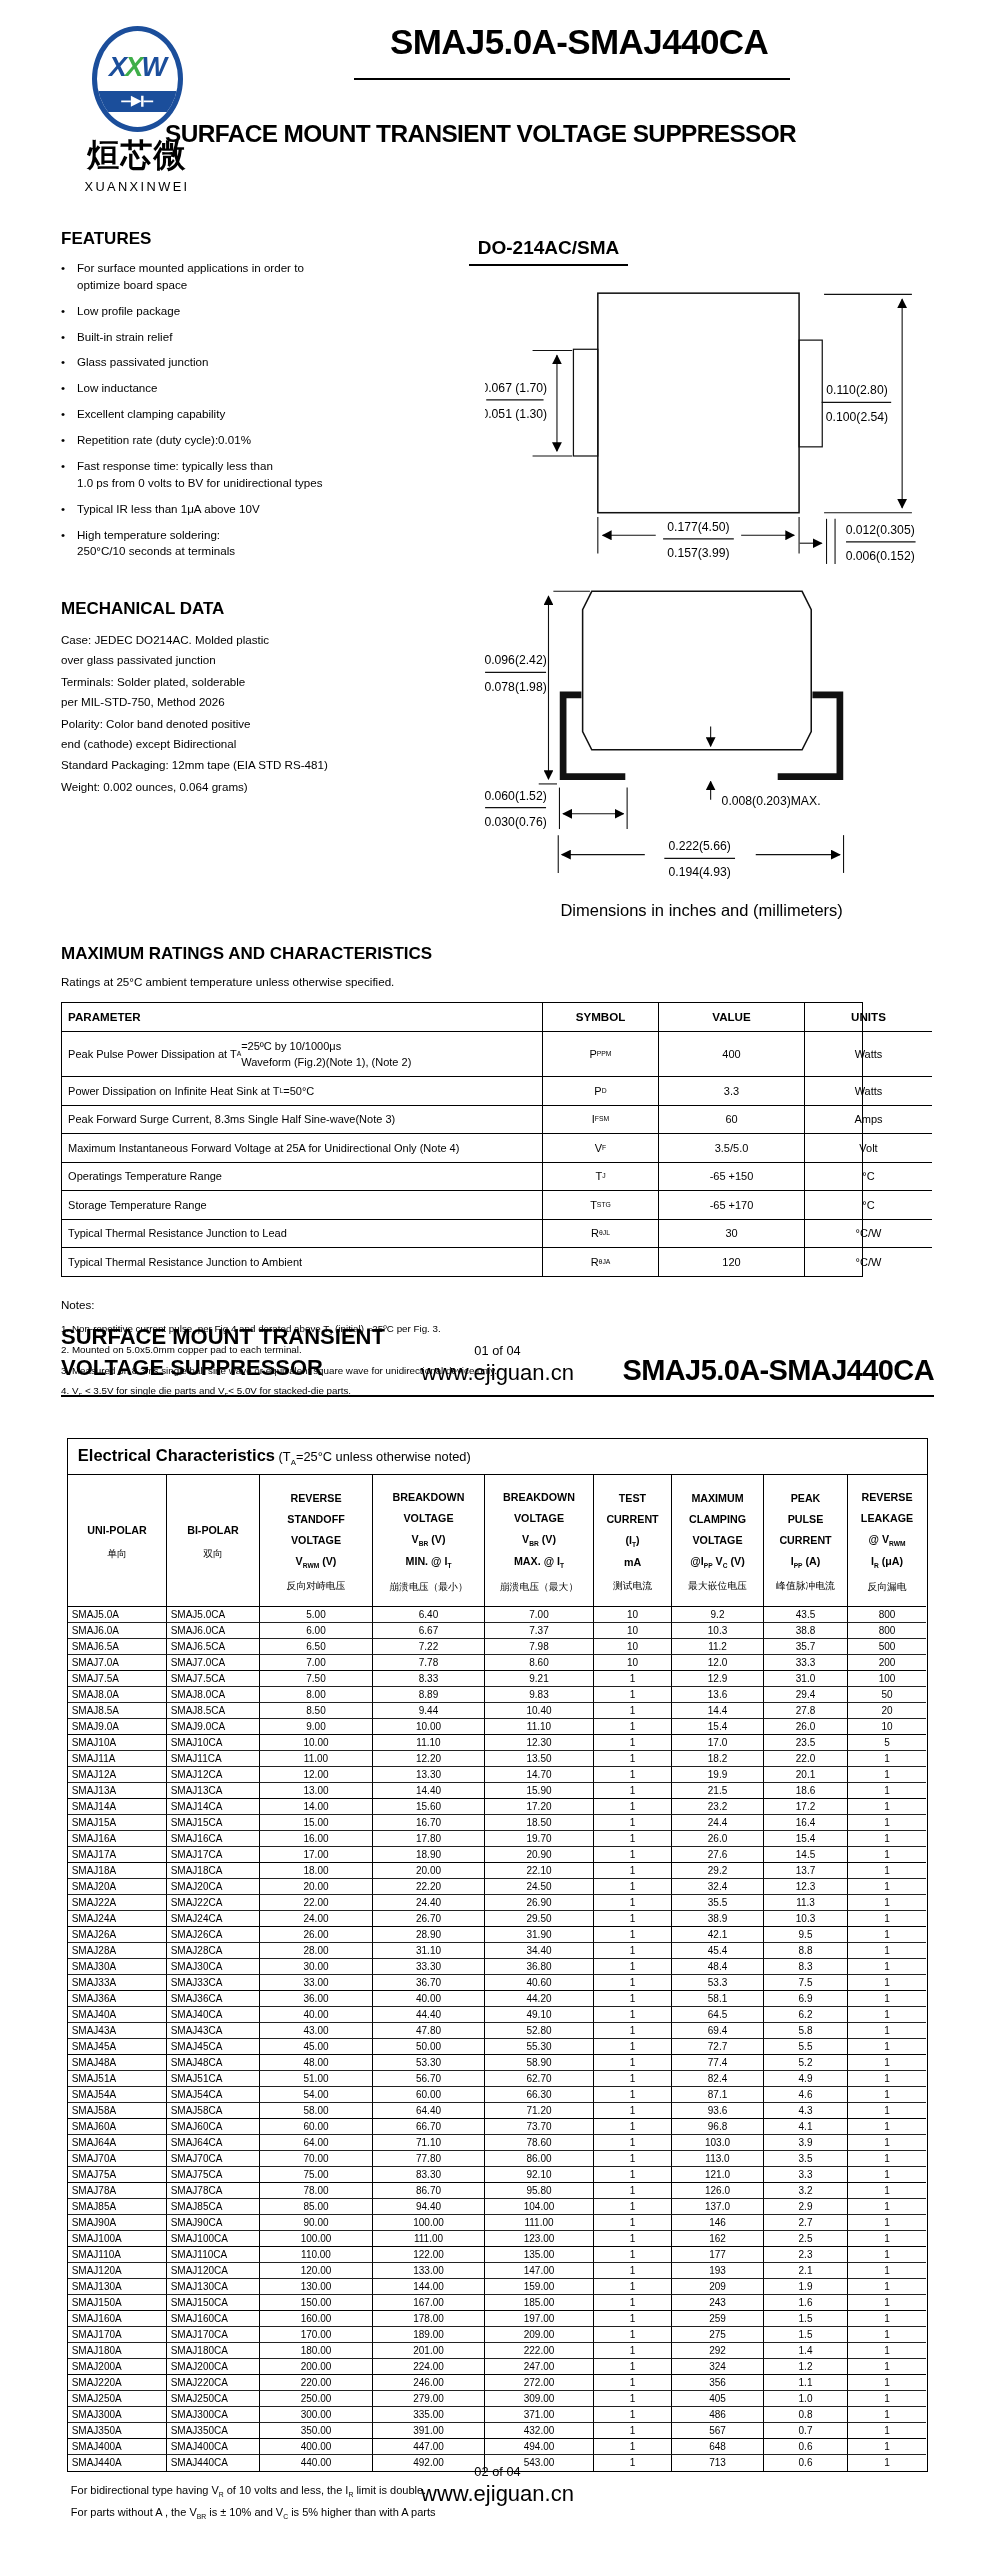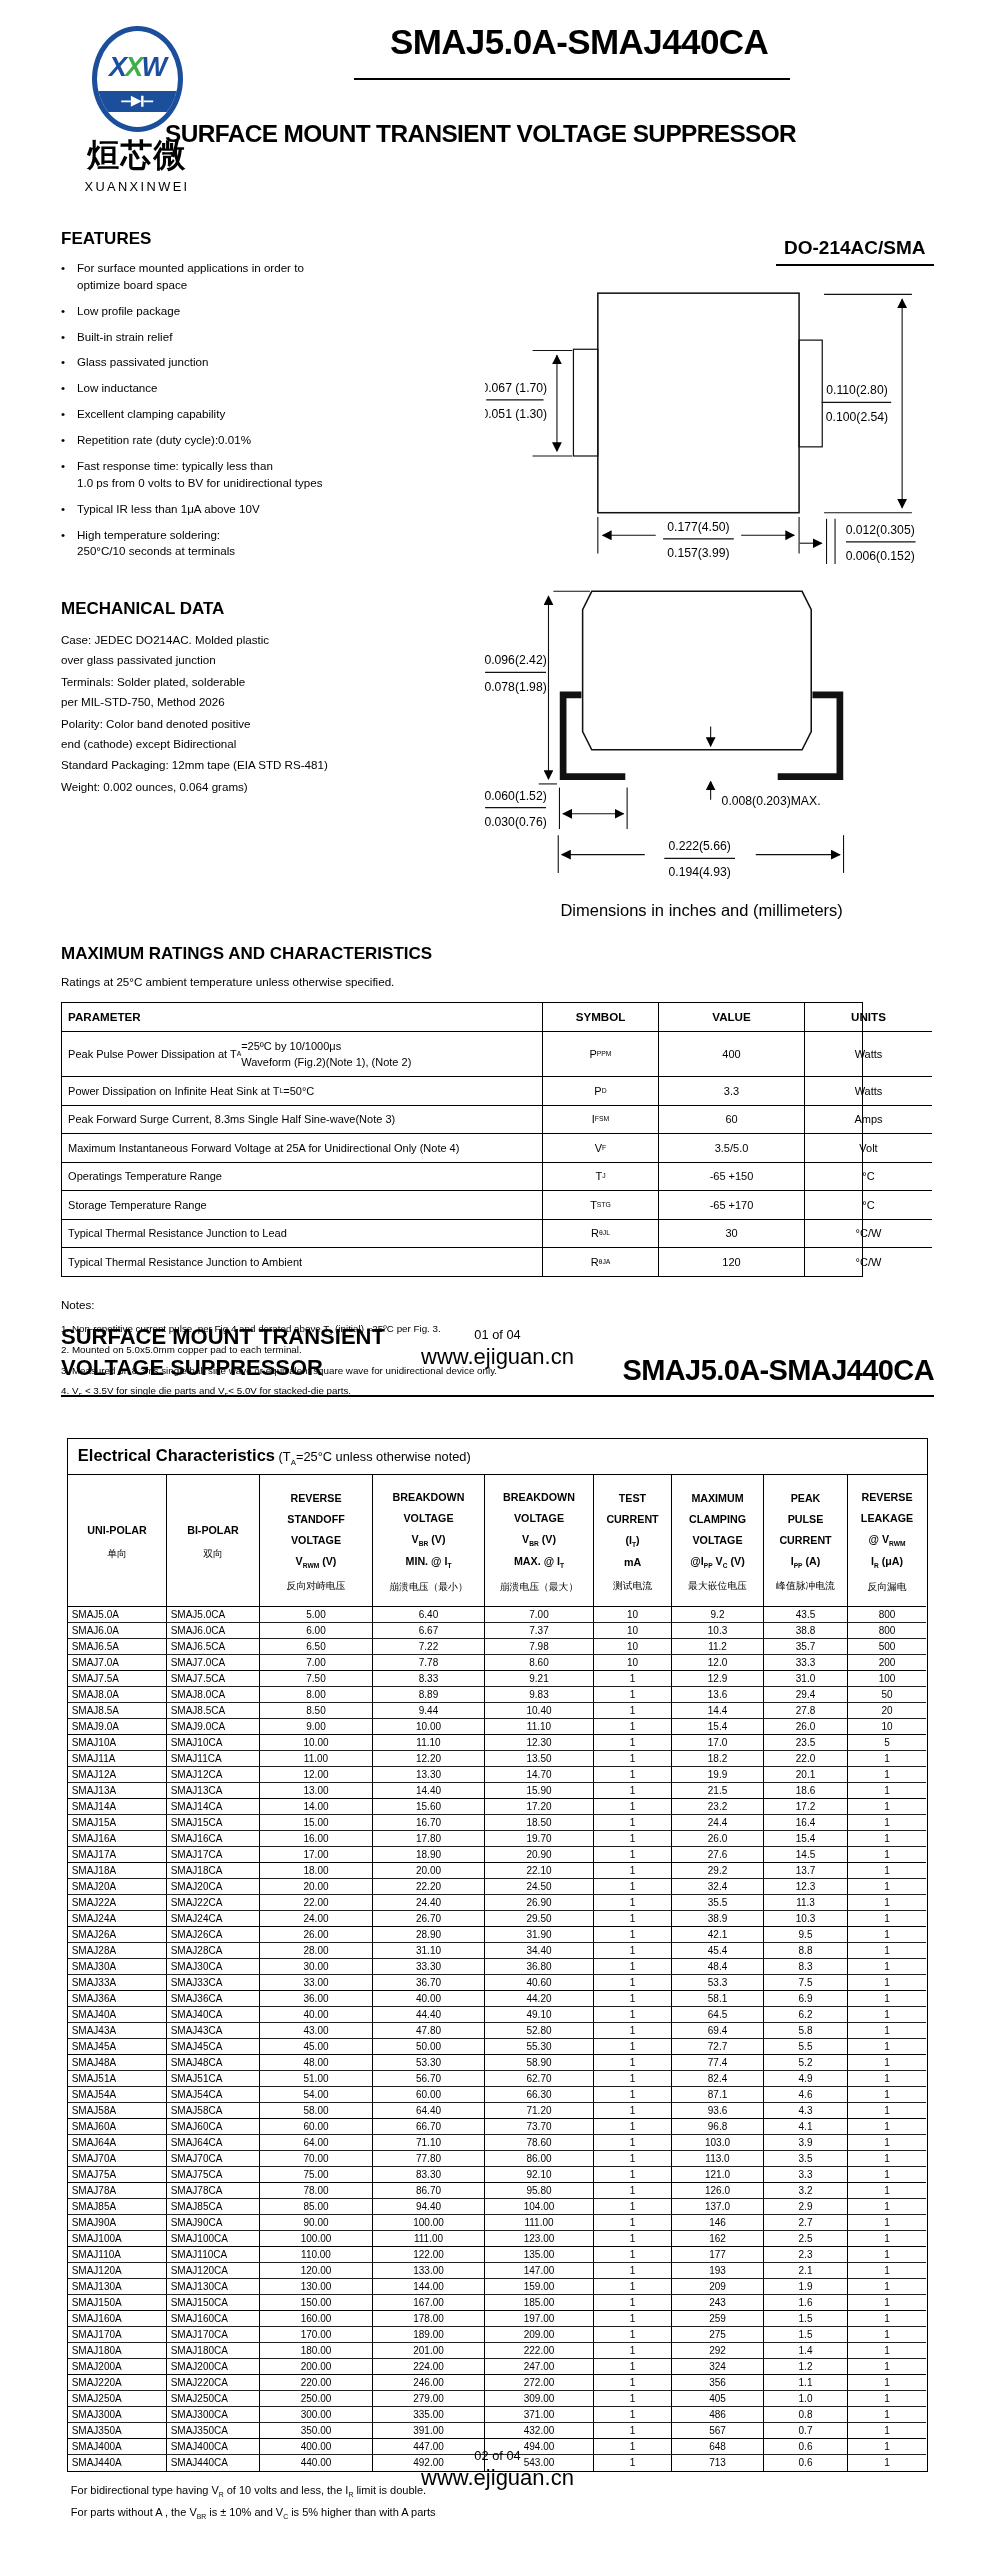--- a/index.html
+++ b/index.html
@@ -30,21 +30,21 @@
   .colR{flex:1;padding-left:18.3px;}
   .sec-h{font-size:17px;font-weight:700;margin:16px 0 11px 0;}
   .feat{list-style:none;margin:0;padding:0;font-size:11.6px;line-height:1.45;}
   .feat li{display:flex;margin-bottom:9.1px;}
   .feat .blt{flex:none;width:16px;font-size:11.6px;}
   .mech{font-size:11.6px;line-height:1.75;}
   .mech p{margin:0 0 1.2px 0;}
   .mech b{font-weight:400;margin-top:8px;}
 
   
-  .pkg-title{text-align:right;margin-top:24.4px;}
+  .pkg-title{text-align:left;margin-top:24.4px;}
   .pkg-title span{display:inline-block;font-size:19px;font-weight:700;border-bottom:2.4px solid #000;padding:0 8.5px 4.9px 8.5px;}
   .pkg svg{display:block;margin:0 auto;}
   .pkg text{font-size:20px;fill:#000;font-family:"Liberation Sans",sans-serif;}
   .pkg-caption{text-align:center;font-size:16.5px;margin-top:11px;}
 
   
   .mr-sub{font-size:11.6px;margin:6.1px 0 13.4px 0;}
   .mrtable{border:1.8px solid #000;width:802px;}
   .mrow{display:grid;grid-template-columns:481px 116px 146px 127px;}
   .mrow > div{border-right:1.2px solid #000;border-bottom:1.2px solid #000;padding:5.5px 6.1px;font-size:11px;display:flex;align-items:center;justify-content:center;text-align:center;line-height:1.5;}
@@ -52,21 +52,21 @@
   .mrow.last > div{border-bottom:none;}
   .mrow .param{justify-content:flex-start;text-align:left;}
   .mrow.mhead > div{font-weight:700;font-size:11.6px;}
   .mrow.mhead .param{justify-content:flex-start;}
   sub{font-size:0.62em;}
 
   .notes{margin-top:16px;font-size:9.8px;line-height:2.1;}
   .notes .nt{font-size:11.6px;margin-bottom:2.4px;}
   .notes p{margin:0;}
 
-  .pfoot{position:absolute;left:0;right:0;bottom:32px;text-align:center;}
+  .pfoot{position:absolute;left:0;right:0;bottom:16px;text-align:center;}
   .pfoot .pg{font-size:12.8px;}
   .pfoot .site{font-size:22px;margin-top:2.4px;}
 
   
   .hdr2{position:relative;padding-top:34px;height:128px;}
   .h2l{font-size:22px;font-weight:700;line-height:1.4;}
   .h2r{position:absolute;right:0;top:66px;font-size:29px;font-weight:700;letter-spacing:-0.6px;}
   .hr2{height:2.4px;background:#000;margin-top:11px;}
 
   .etable{border:1.8px solid #000;width:861px;margin:22px auto 0 auto;}

